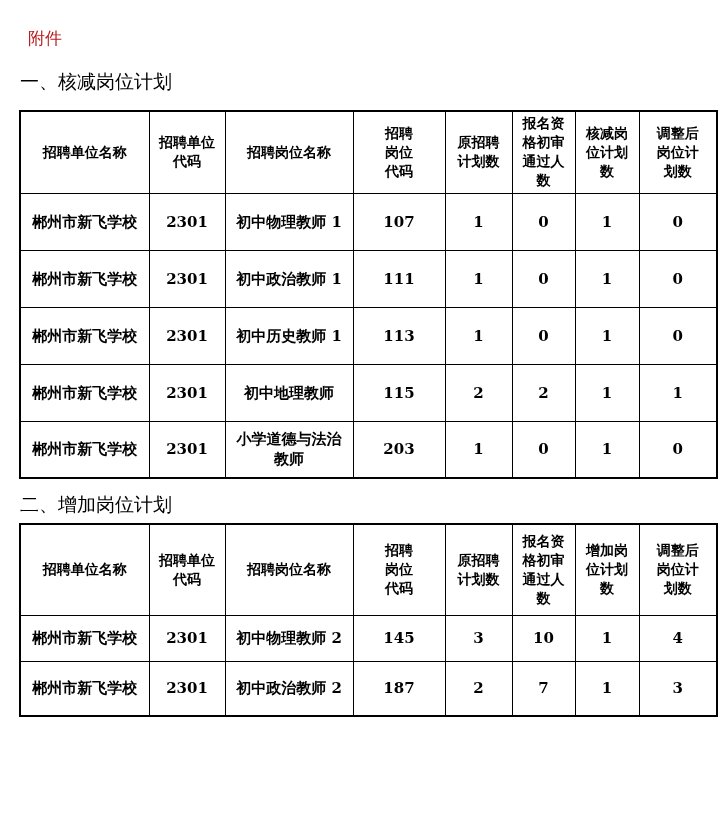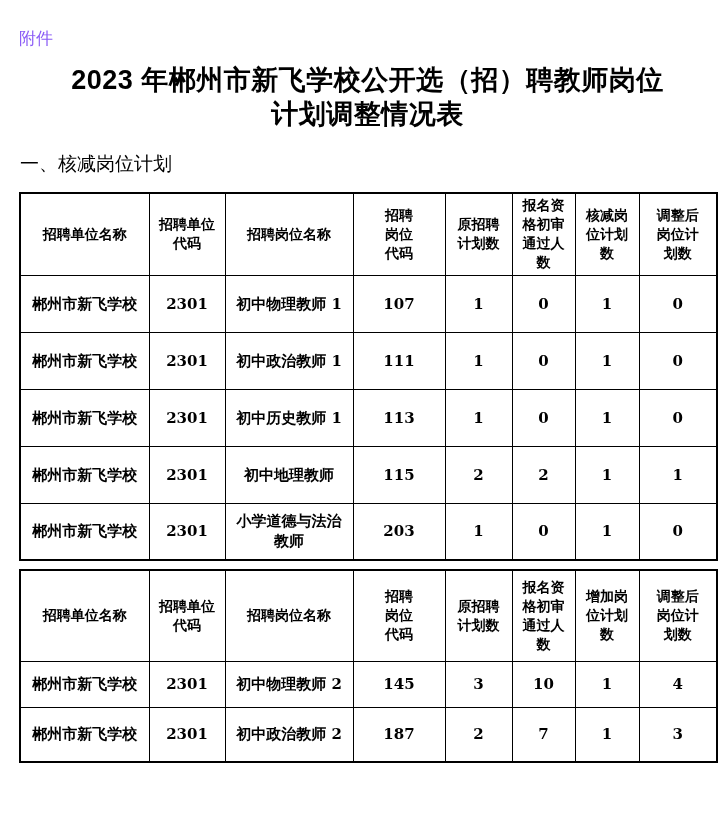--- a/index.html
+++ b/index.html
@@ -12,24 +12,25 @@
   .page {
     position: relative;
     width: 722px;
     height: 831px;
     background: #ffffff;
     box-sizing: border-box;
     padding: 27px 0 0 19px;
     overflow: hidden;
   }
   .attachment {
+    margin-left: 9px;
     font-family: "DejaVu Serif", serif;
     font-size: 17px;
     line-height: 22px;
-    color: #8b5cf6;
+    color: #b91c1c;
   }
   .doc-title {
     width: 697px;
     margin: 14px 0 0 0;
     text-align: center;
     font-size: 27px;
     font-weight: bold;
     line-height: 34px;
     white-space: pre-line;
     letter-spacing: 0.5px;
@@ -79,22 +80,20 @@
   table.t2 tbody tr.row-0 { height: 46px; }
   table.t2 tbody tr.row-1 { height: 55px; }
 </style>
 </head>
 <body>
 
 <div class="page">
 
   <div class="attachment">附件</div>
 
-  <h1 class="doc-title">2023 年郴州市新飞学校公开选（招）聘教师岗位
-计划调整情况表</h1>
 
   <div class="section-heading">一、核减岗位计划</div>
 
   <table class="grid t1">
       <colgroup>
         <col style="width: 129px;">
         <col style="width: 76px;">
         <col style="width: 128px;">
         <col style="width: 92px;">
         <col style="width: 67px;">
@@ -173,20 +172,21 @@
 教师</td>
           <td>203</td>
           <td>1</td>
           <td>0</td>
           <td>1</td>
           <td>0</td>
         </tr>
       </tbody>
     </table>
 
+  <div class="section-heading sec2">二、增加岗位计划</div>
 
   <table class="grid t2">
       <colgroup>
         <col style="width: 129px;">
         <col style="width: 76px;">
         <col style="width: 128px;">
         <col style="width: 92px;">
         <col style="width: 67px;">
         <col style="width: 63px;">
         <col style="width: 64px;">

